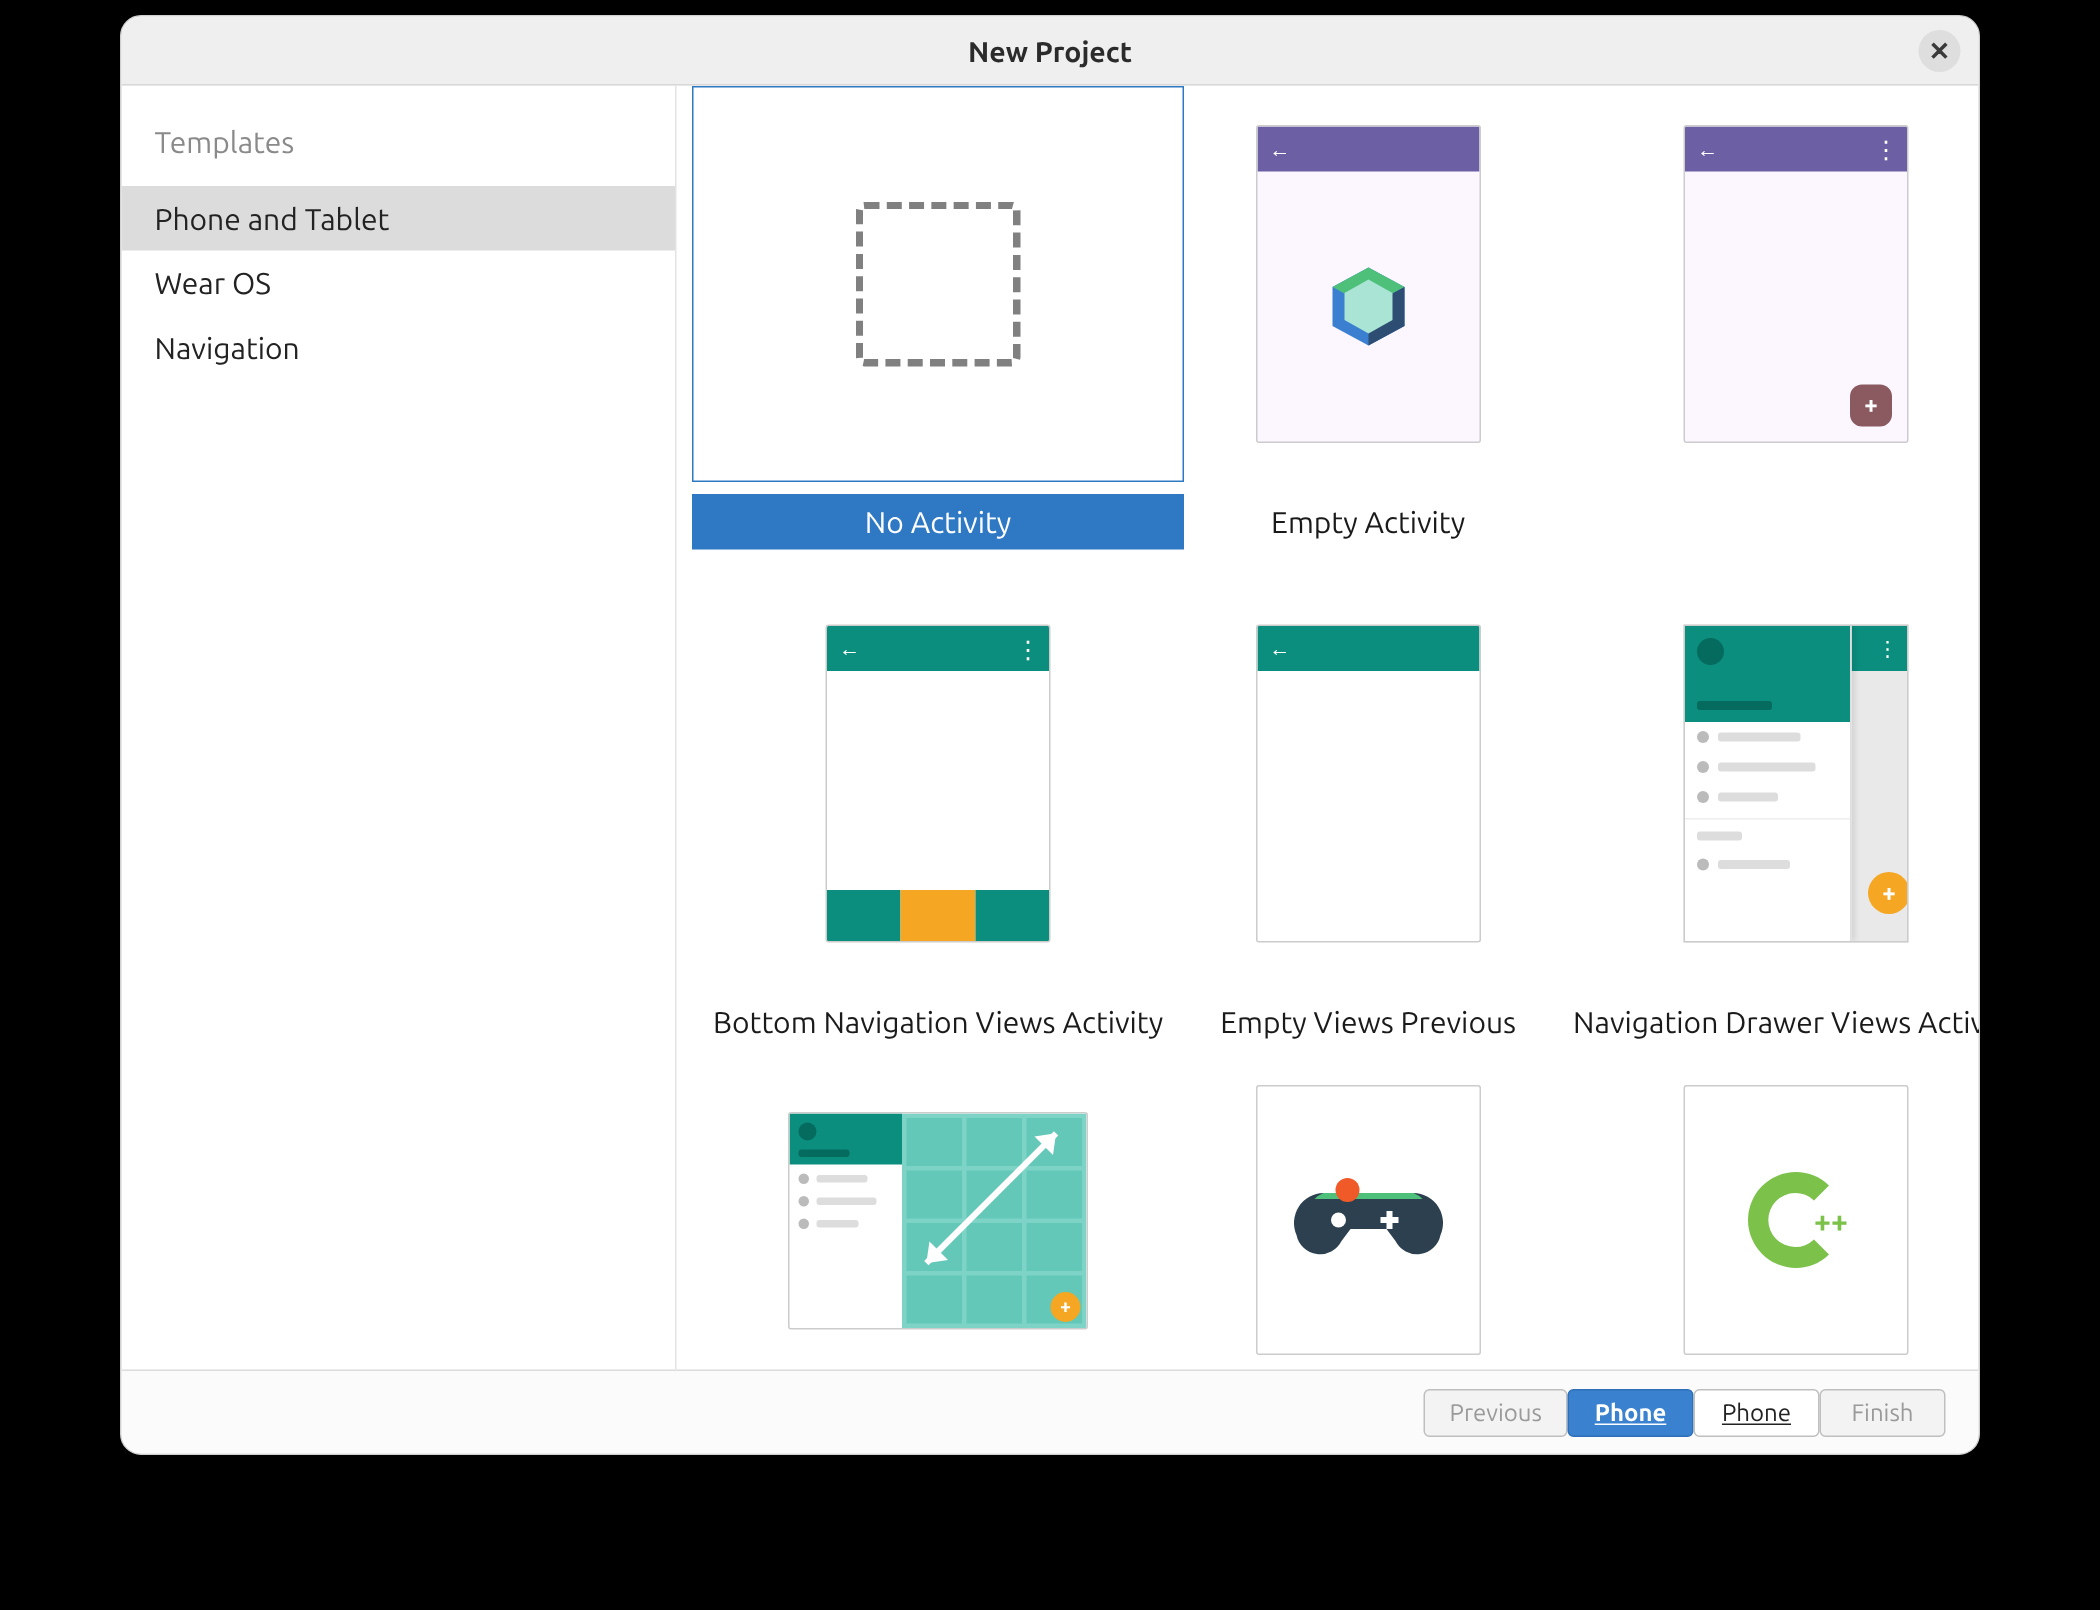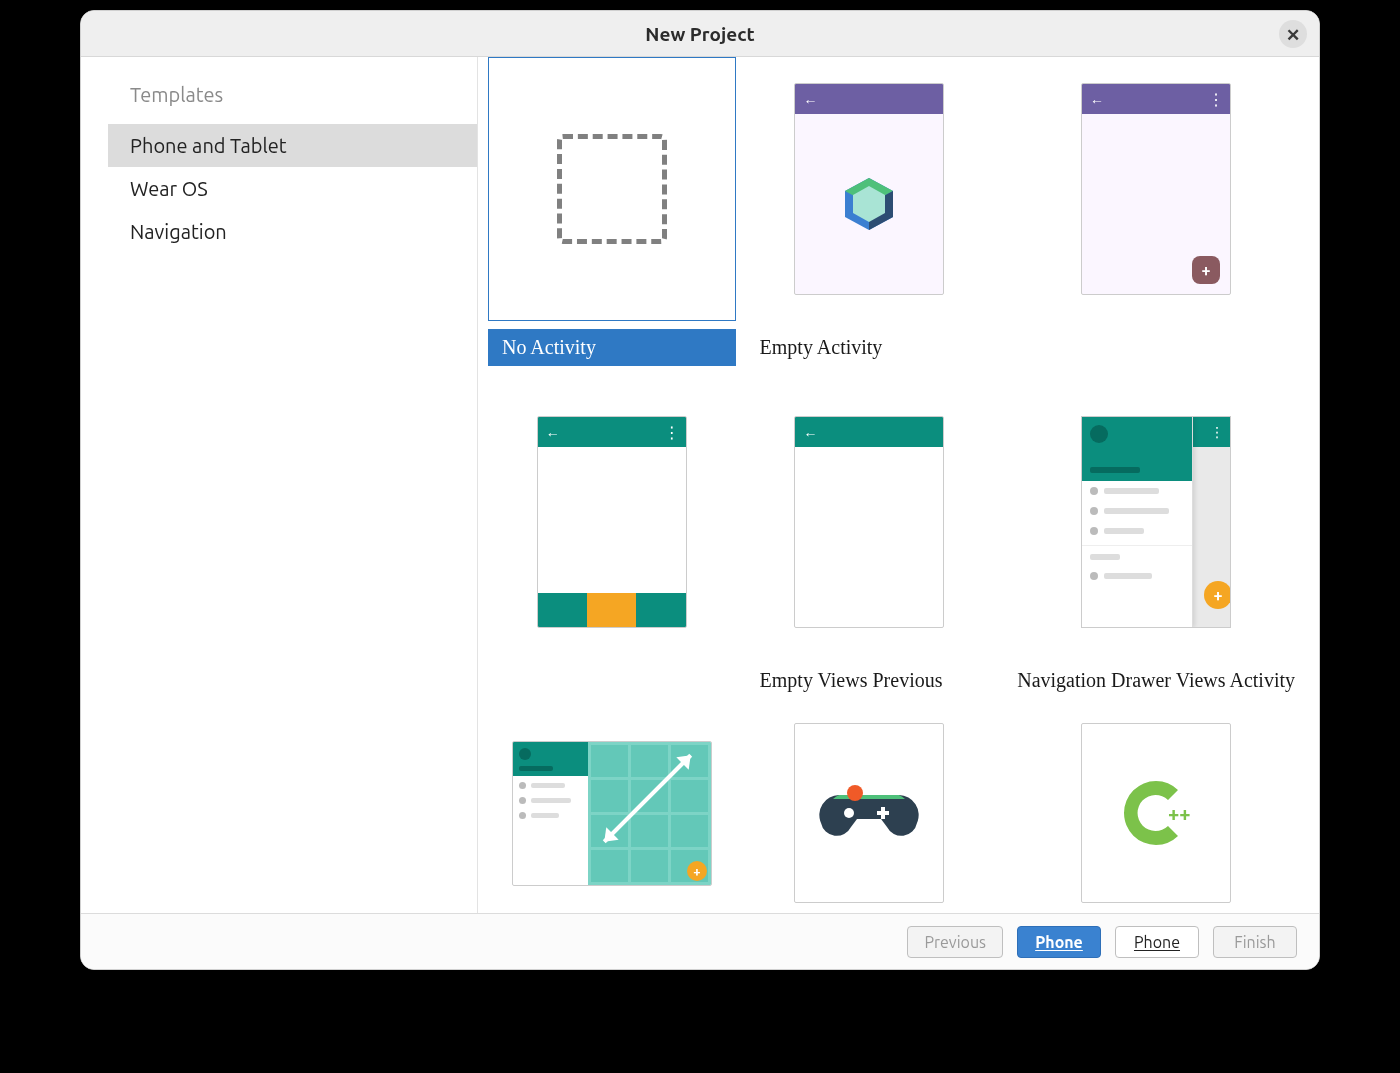--- a/index.html
+++ b/index.html
@@ -50,21 +50,20 @@
     cursor: pointer;
     font-size: 17px;
     line-height: 1;
     color: #3a3a3a;
   }
   
   .body {
     flex: 1;
     display: flex;
     min-height: 0;
-    margin-left: 27px;
   }
   
   .sidebar {
     width: 370px;
     border-right: 1px solid #e3e3e3;
     padding-top: 26px;
   }
   .sidebar-header {
     font-size: 20px;
     color: #8a8a8a;
@@ -106,24 +105,24 @@
     display: flex;
     align-items: center;
     justify-content: center;
   }
   .tpl-cell .caption {
     font-size: 20px;
     color: #1a1a1a;
     margin-top: 8px;
     padding: 7px 14px;
     width: 100%;
+    text-align: center;
     white-space: nowrap;
     overflow: hidden;
     text-overflow: ellipsis;
-    font-family: Liberation Serif, serif;
   }
   
   .tpl-cell.selected .thumb-wrap {
     border: 1px solid #2f79c4;
   }
   .tpl-cell.selected .caption {
     background: #2f79c4;
     color: #fff;
   }
   .tpl-cell.selected { row-gap: 0; }
@@ -237,21 +236,20 @@
   .cpp{width:80px;height:80px;}
 
   
   .footer {
     height: 56px;
     border-top: 1px solid #dcdcdc;
     background:#fbfbfb;
     display:flex;
     align-items:center;
     justify-content:flex-end;
-    gap:14px;
     padding:0 22px;
   }
   .btn {
     min-width:84px;height:32px;
     border:1px solid #bfbfbf;border-radius:4px;
     background:#fff;font-size:16px;color:#222;
     display:flex;align-items:center;justify-content:center;
     cursor:pointer;padding:0 16px;
   }
   .btn.disabled{color:#9a9a9a;background:#f3f3f3;cursor:default;}
@@ -333,20 +331,21 @@
               <span class="back">←</span>
               <span class="dots">⋮</span>
             </div>
             <div class="bottomnav">
               <div class="seg"></div>
                 <div class="seg active"></div>
                 <div class="seg"></div>
             </div>
           </div>
         </div>
+        <div class="caption">Bottom Navigation Views Activity</div>
       </div>
 
       <div class="tpl-cell">
         <div class="thumb-wrap">
           <div class="phone">
             <div class="appbar teal">
               <span class="back">←</span>
               <span></span>
             </div>
           </div>

